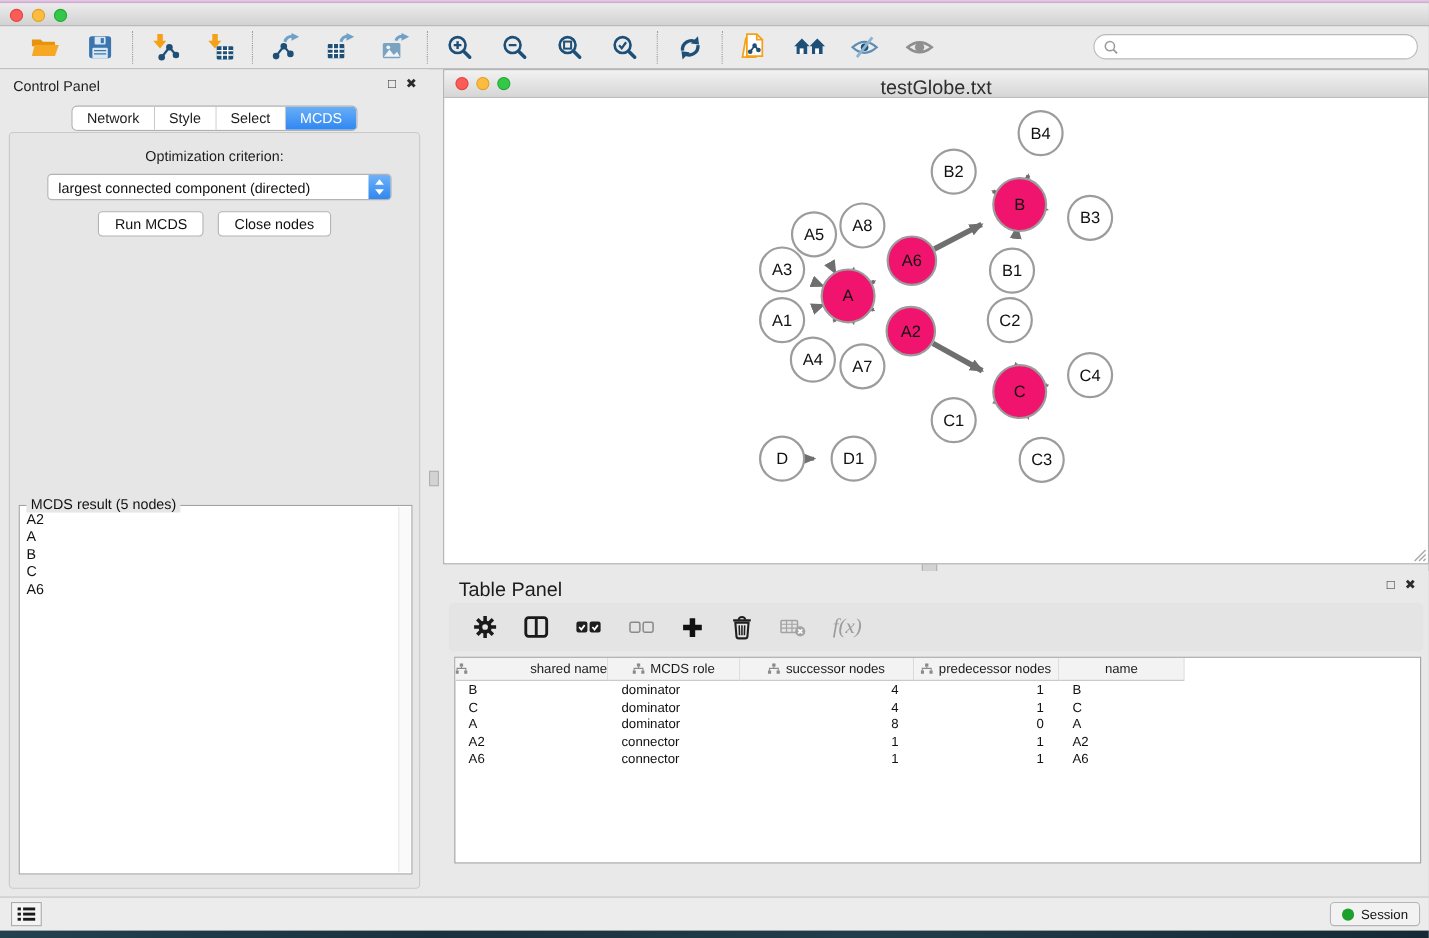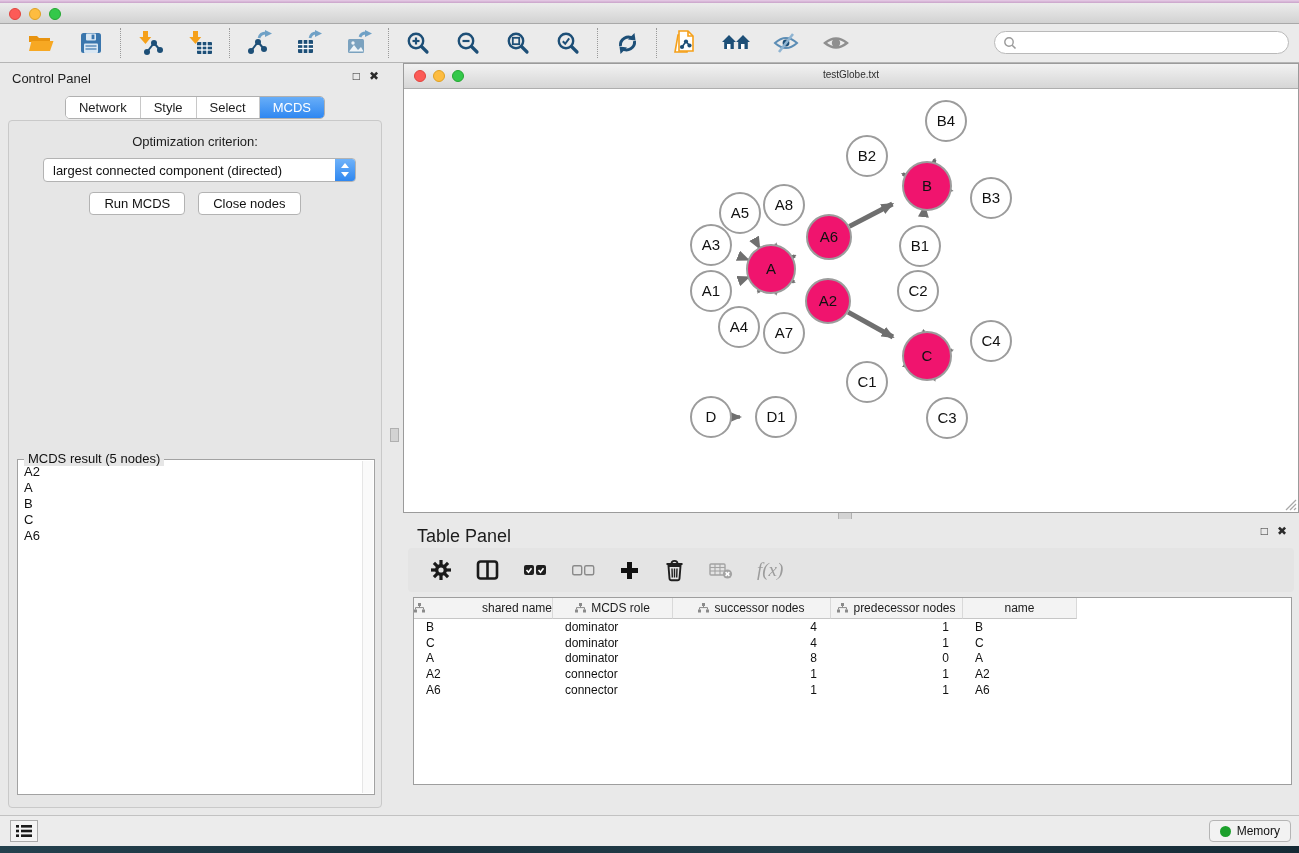--- a/index.html
+++ b/index.html
@@ -46,21 +46,21 @@
   .result-list { position:absolute; left:1px; top:4px; right:12px; bottom:1px; overflow:hidden; }
   .result-item { font-size:13px; color:#111; line-height:16px; padding-left:5px; }
   .result-scroll { position:absolute; right:1px; top:1px; width:11px; bottom:1px; background:#fafafa; border-left:1px solid #e6e6e6; }
 
   .v-split-handle { position:absolute; left:390px; top:428px; width:9px; height:14px; background:#d3d3d3; border:1px solid #b0b0b0; }
   .h-split-handle { position:absolute; left:838px; top:512px; width:14px; height:8px; background:#d3d3d3; border:1px solid #b0b0b0; }
 
   
   .net-window { position:absolute; left:403px; top:63px; width:896px; height:450px; background:#fff; border:1px solid #9b9b9b; }
   .nw-titlebar { position:absolute; left:0; top:0; width:100%; height:25px; background:linear-gradient(#f2f2f2,#d6d6d6); border-bottom:1px solid #aeaeae; }
-  .nw-titlebar .title { position:absolute; left:0; right:0; top:5px; text-align:center; font-size:10px; color:#2e2e2e; }
+  .nw-titlebar .title { position:absolute; left:0; right:0; top:5px; text-align:center; font-size:18px; color:#2e2e2e; }
   .nw-lights { position:absolute; left:10px; top:6px; display:flex; gap:7px; }
   .nw-canvas { position:absolute; left:0; top:25px; right:0; bottom:0; background:#fff; }
   .resize-grip { position:absolute; right:1px; bottom:1px; }
 
   
   .table-panel { position:absolute; left:403px; top:519px; width:896px; height:296px; background:#e9e9e9; }
   .tp-title { position:absolute; left:14px; top:7px; font-size:18px; color:#1c1c1c; }
   .tp-toolbar { position:absolute; left:5px; top:29px; width:886px; height:44px; background:#e4e4e4; border-radius:4px; display:flex; align-items:center; gap:24px; padding-left:22px; }
   .tp-tool { display:flex; align-items:center; justify-content:center; cursor:pointer; }
   .fx-label { font-family:"Liberation Serif", serif; font-style:italic; font-size:19px; color:#9c9c9c; }
@@ -676,18 +676,18 @@
               <rect x="1" y="6.7" width="3" height="2.6"></rect>
               <rect x="6" y="6.7" width="11" height="2.6"></rect>
               <rect x="1" y="11.4" width="3" height="2.6"></rect>
               <rect x="6" y="11.4" width="11" height="2.6"></rect>
             </g>
           </svg>
         </span>
       </div>
     <div class="memory-btn">
       <span class="mem-dot"></span>
-      <span>Memory</span>
+      <span>Session</span>
     </div>
   </div>
   <div class="desktop-strip-bottom"></div>
 
 </div>
 
 </body></html>

